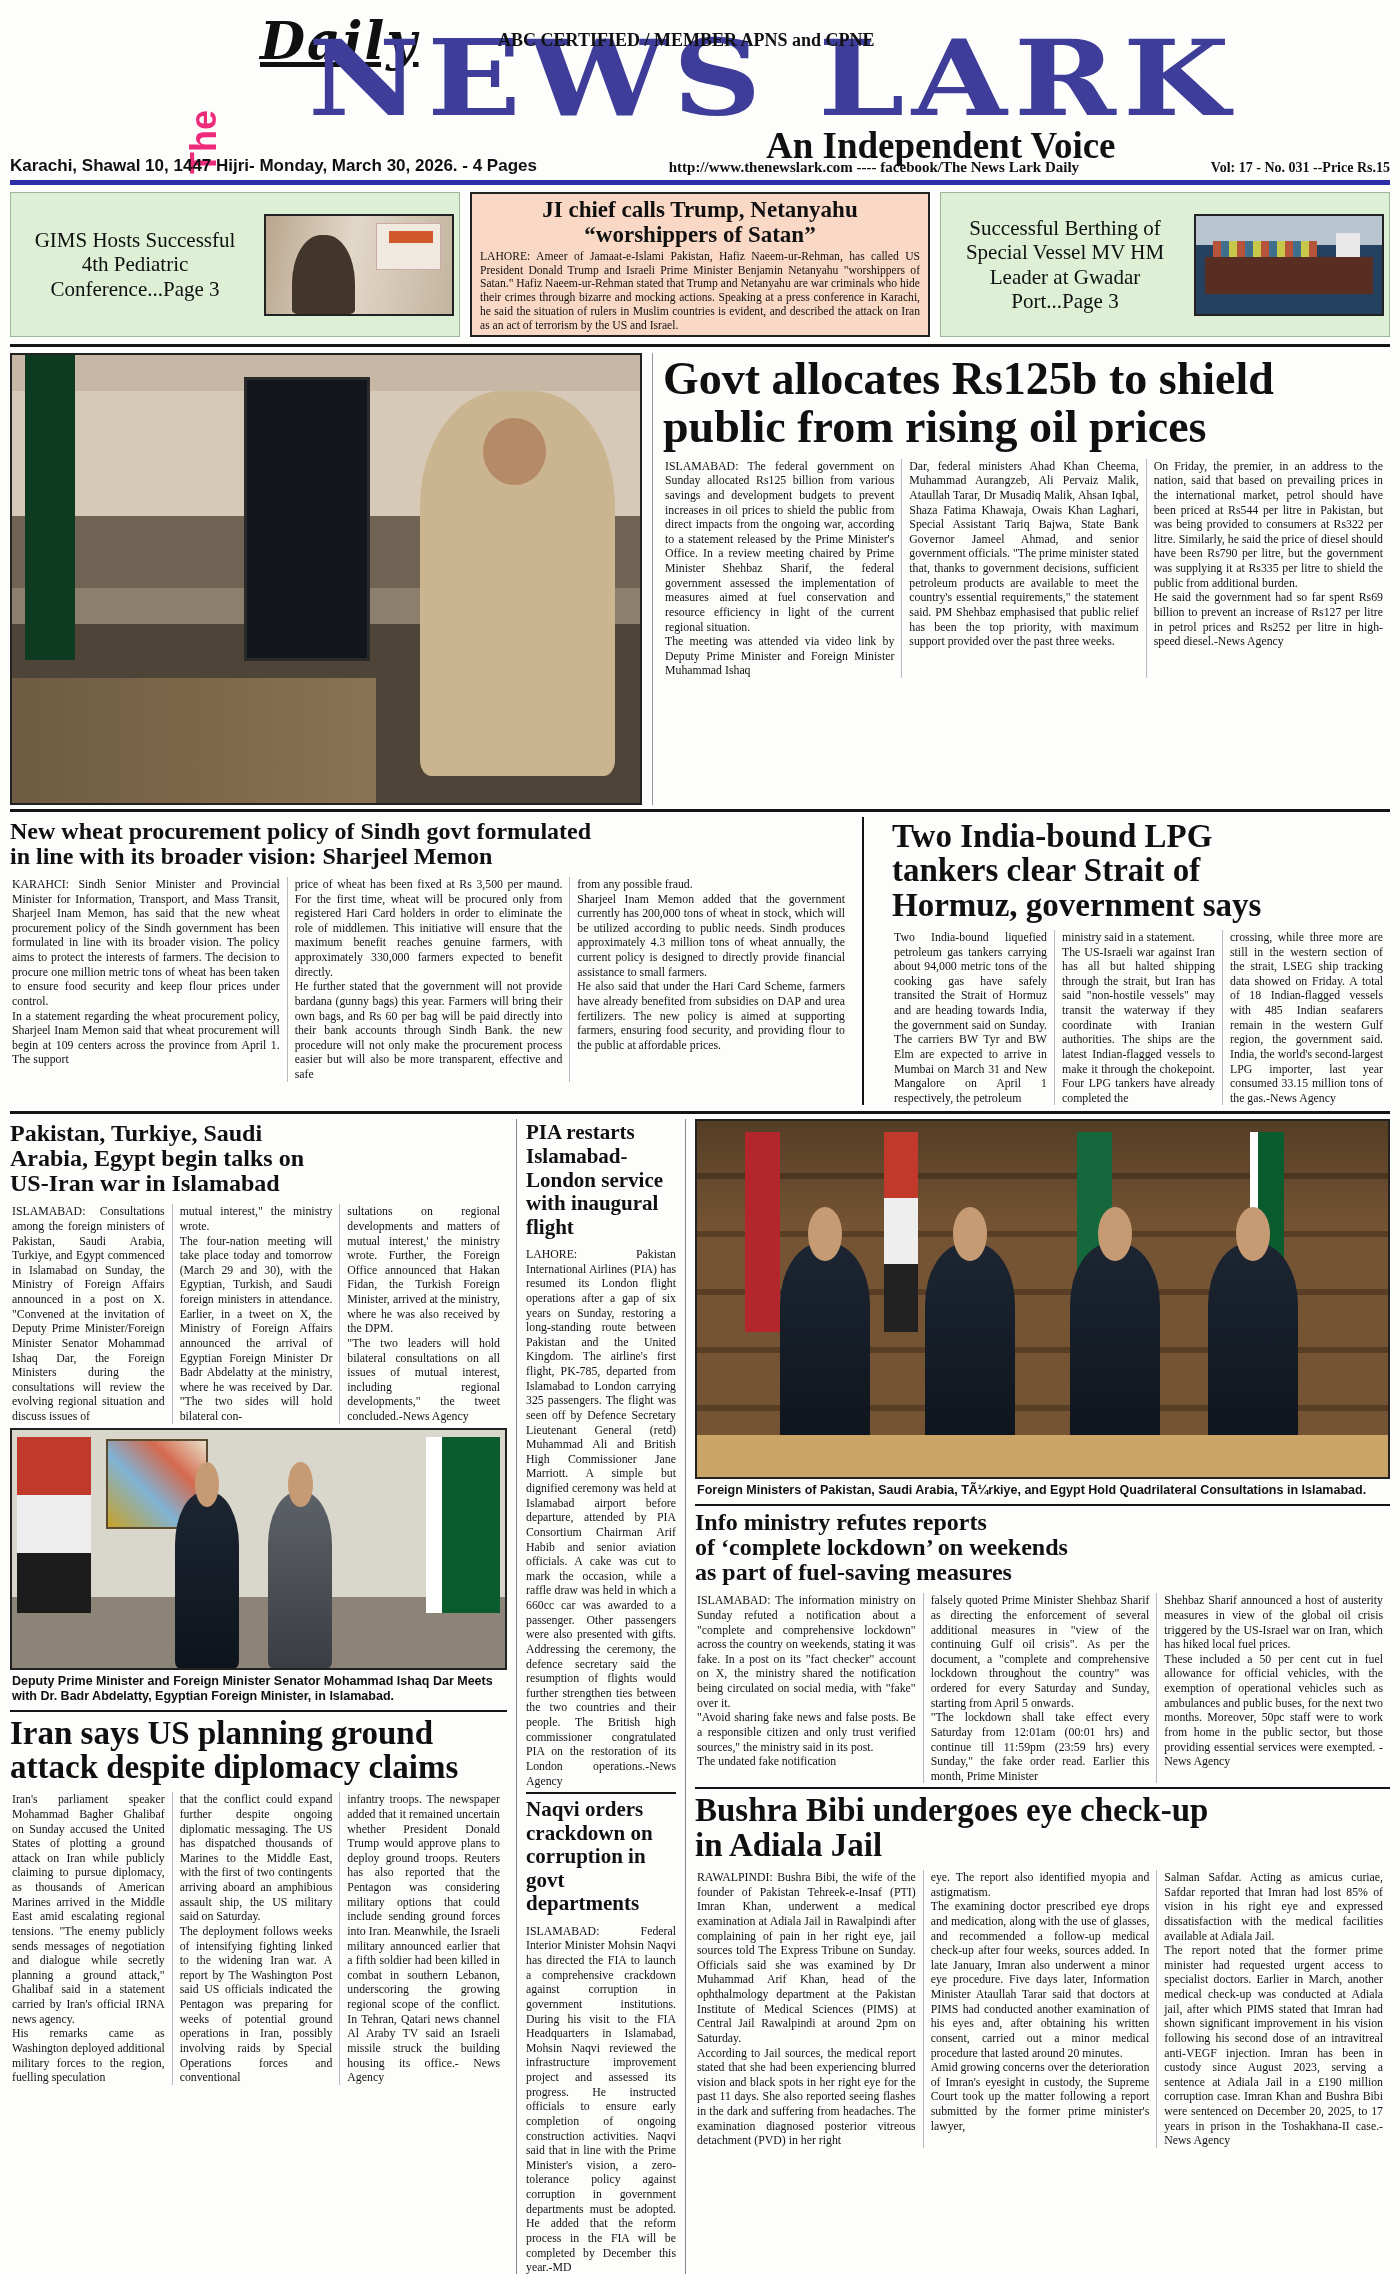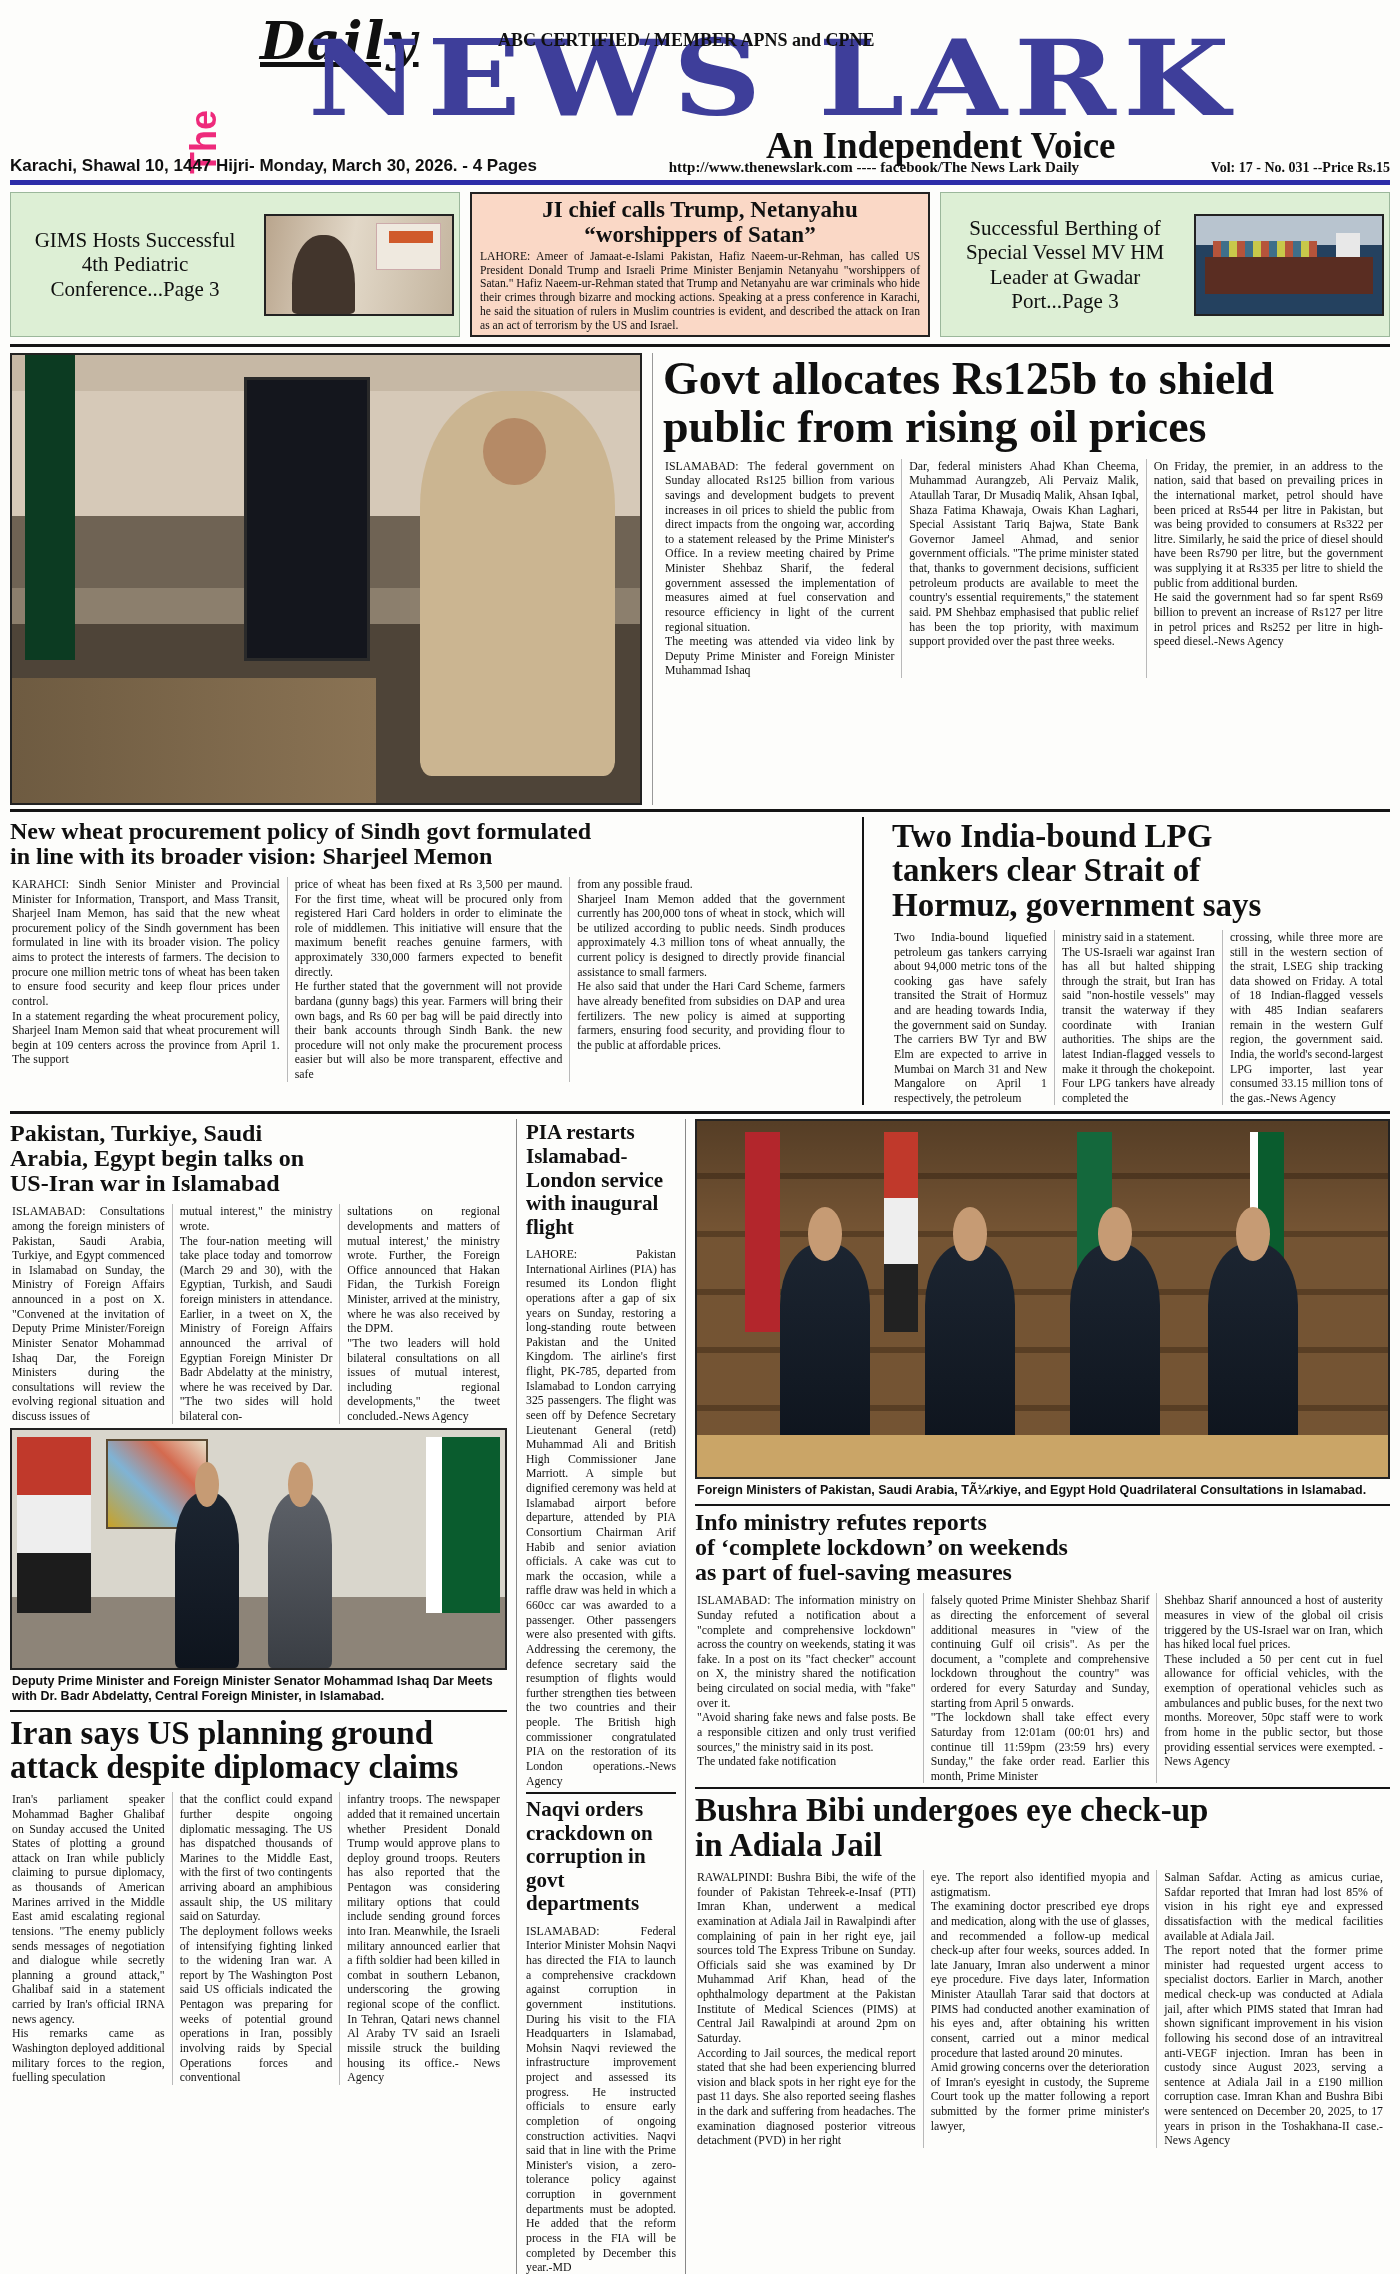--- a/index.html
+++ b/index.html
@@ -247,21 +247,21 @@
 "The two leaders will hold bilateral consultations on all issues of mutual interest, including regional developments," the tweet concluded.-News Agency</div>
         </div>
       </section>
       <div class="photo dar-photo dar-art">
         <div class="ph flag-eg"></div>
         <div class="ph flag-pk"></div>
         <div class="ph dar-painting"></div>
         <div class="ph fig tall" style="left:33%"></div>
         <div class="ph fig tall gray" style="left:52%"></div>
       </div>
-      <div class="caption">Deputy Prime Minister and Foreign Minister Senator Mohammad Ishaq Dar Meets with Dr. Badr Abdelatty, Central Foreign Minister, in Islamabad.</div>
+      <div class="caption">Deputy Prime Minister and Foreign Minister Senator Mohammad Ishaq Dar Meets with Dr. Badr Abdelatty, Egyptian Foreign Minister, in Islamabad.</div>
       <div class="sep"></div>
       <section>
         <h2 class="headline h-md">Iran says US planning ground
 attack despite diplomacy claims</h2>
         <div class="cols">
           <div class="col">Iran's parliament speaker Mohammad Bagher Ghalibaf on Sunday accused the United States of plotting a ground attack on Iran while publicly claiming to pursue diplomacy, as thousands of American Marines arrived in the Middle East amid escalating regional tensions. "The enemy publicly sends messages of negotiation and dialogue while secretly planning a ground attack," Ghalibaf said in a statement carried by Iran's official IRNA news agency.
 His remarks came as Washington deployed additional military forces to the region, fuelling speculation</div>
           <div class="col">that the conflict could expand further despite ongoing diplomatic messaging. The US has dispatched thousands of Marines to the Middle East, with the first of two contingents arriving aboard an amphibious assault ship, the US military said on Saturday.
 The deployment follows weeks of intensifying fighting linked to the widening Iran war. A report by The Washington Post said US officials indicated the Pentagon was preparing for weeks of potential ground operations in Iran, possibly involving raids by Special Operations forces and conventional</div>
           <div class="col">infantry troops. The newspaper added that it remained uncertain whether President Donald Trump would approve plans to deploy ground troops. Reuters has also reported that the Pentagon was considering military options that could include sending ground forces into Iran. Meanwhile, the Israeli military announced earlier that a fifth soldier had been killed in combat in southern Lebanon, underscoring the growing regional scope of the conflict. In Tehran, Qatari news channel Al Araby TV said an Israeli missile struck the building housing its office.- News Agency</div>

